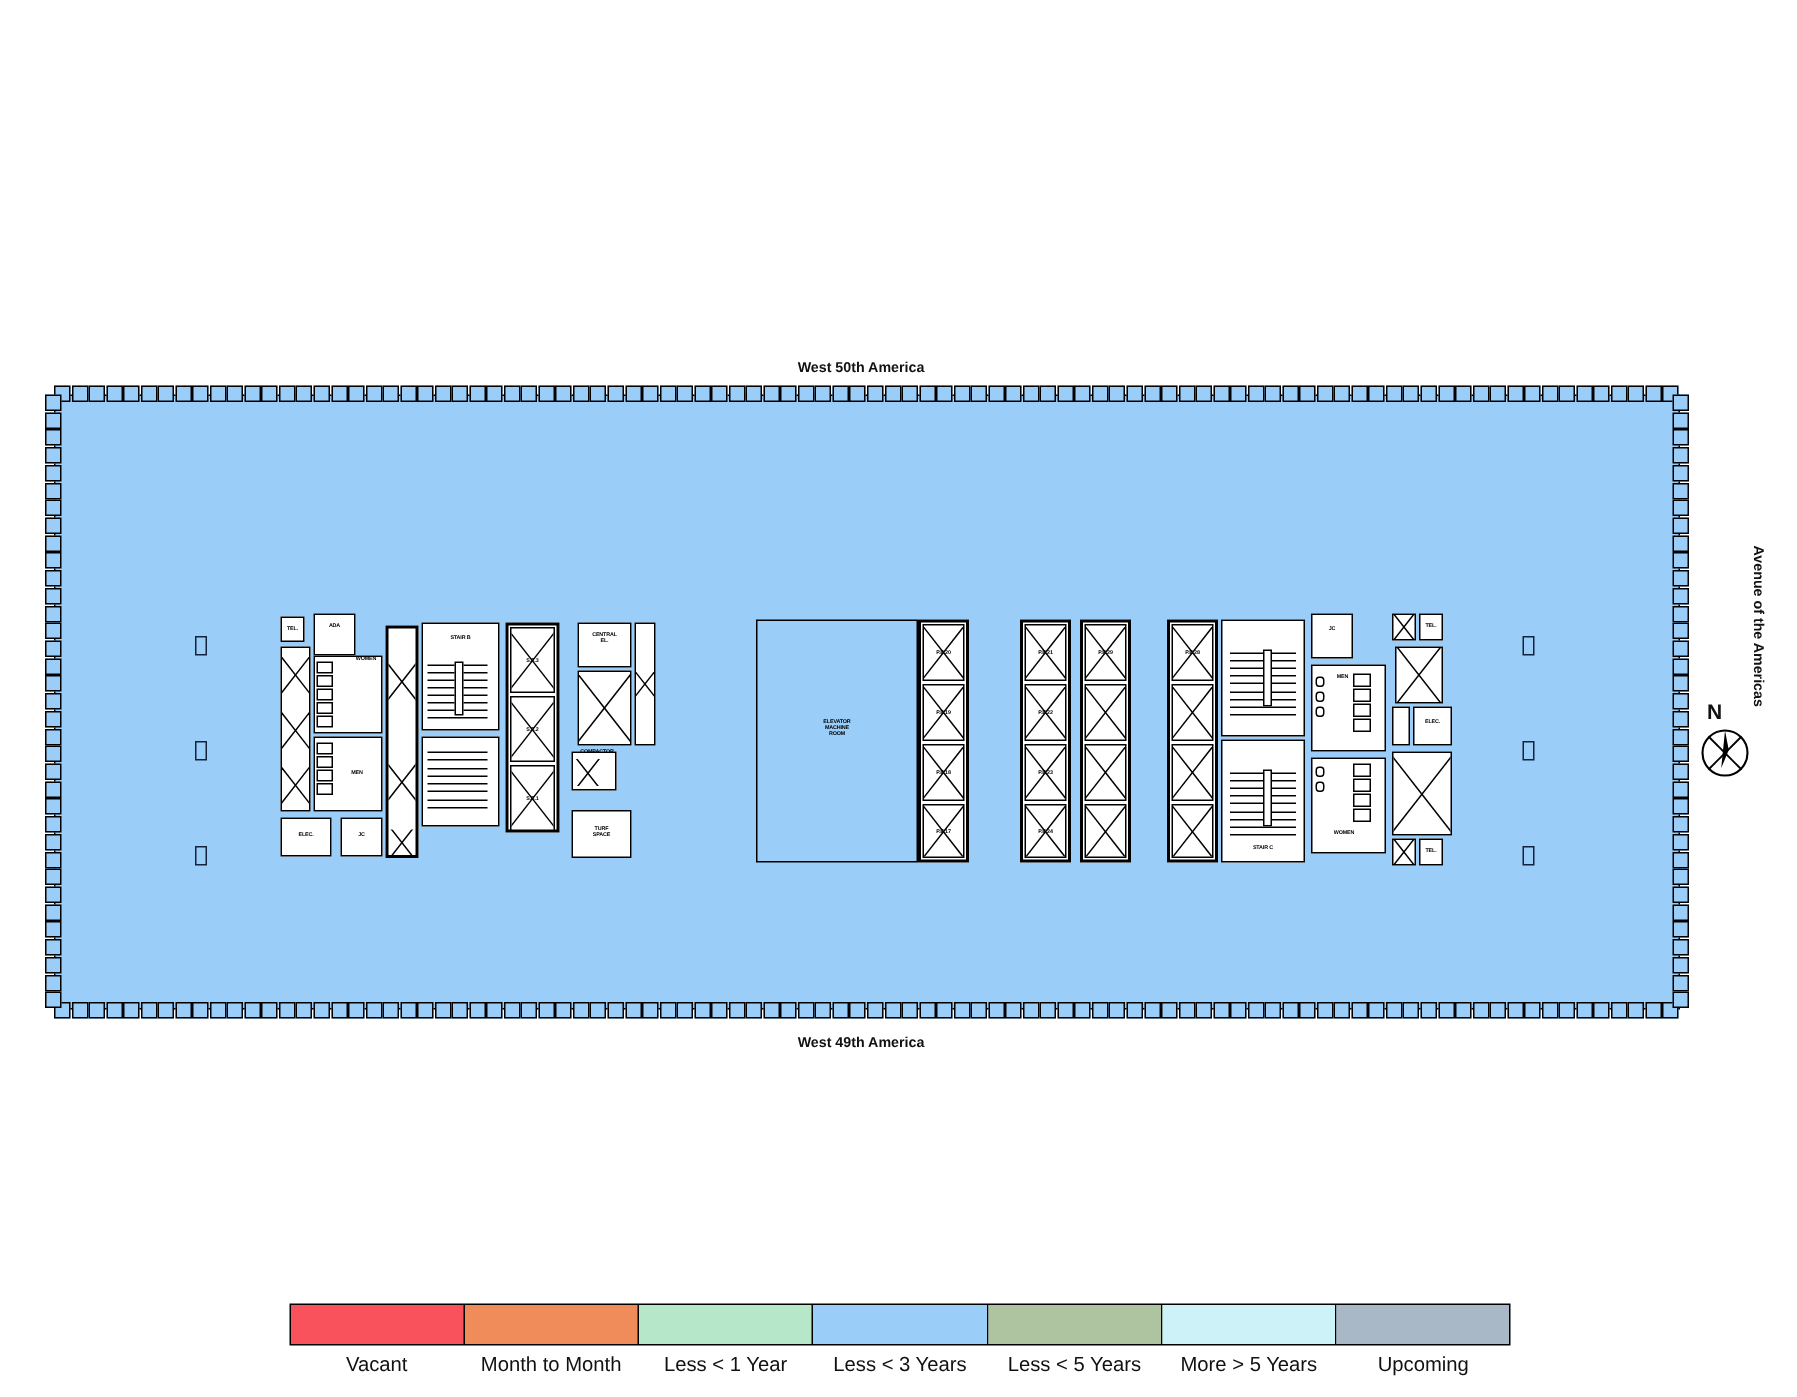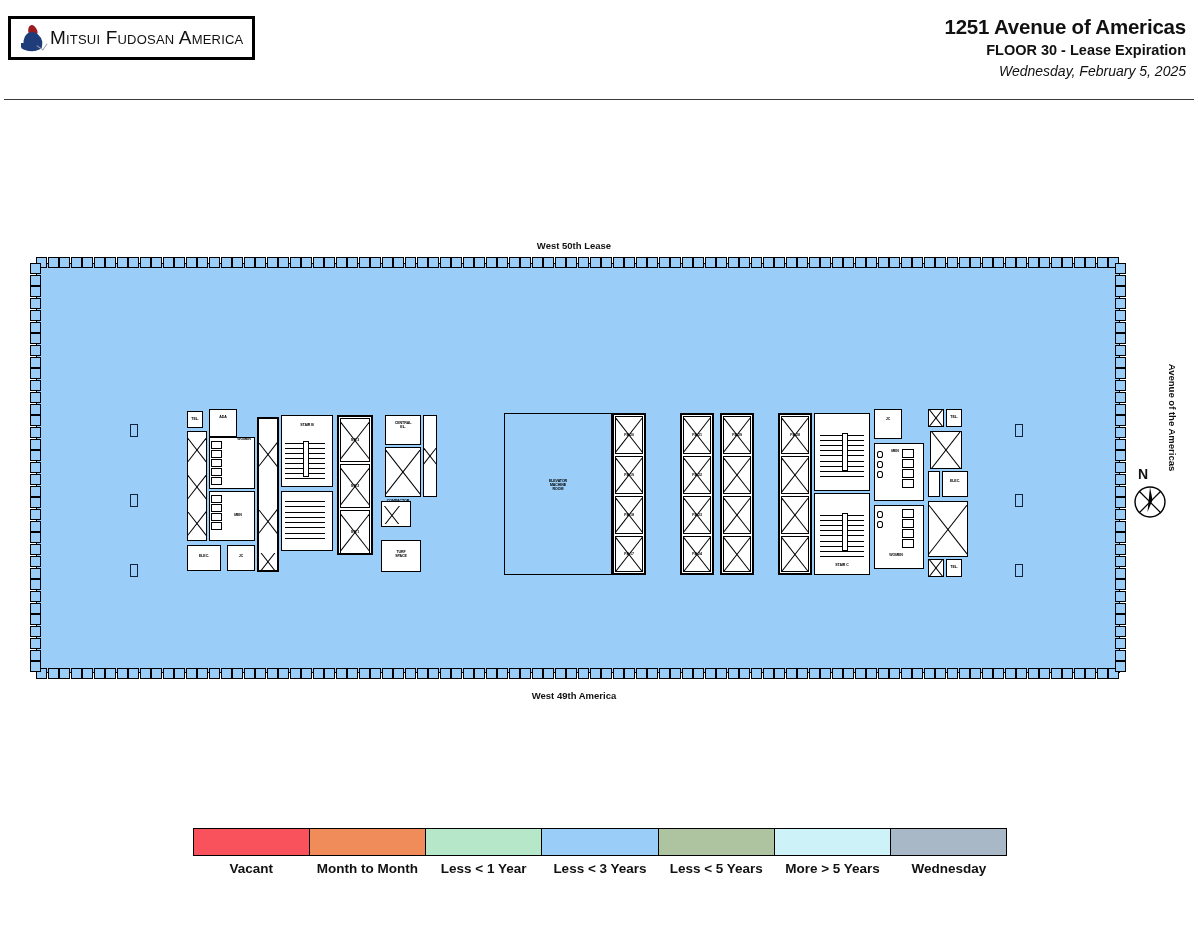--- a/index.html
+++ b/index.html
@@ -151,60 +151,40 @@
   .treads { position: absolute; }
   .treads i {
     position: absolute; left: 0; width: 100%; height: 0;
     border-top: 1px solid #000; display: block;
   }
   
   .stall { position: absolute; border: 1px solid #000; background: #fff; }
   .fix { position: absolute; border: 1px solid #000; border-radius: 40%; background:#fff; }
 
   
-  #legend { position: absolute; left: 193px; top: 828px; width: 814px; height: 56px; font-weight: bold; }
+  #legend { position: absolute; left: 193px; top: 869px; width: 814px; height: 56px; }
   #legend-swatches { display: flex; width: 814px; height: 28px; border: 1.6px solid #000; }
   .swatch { flex: 1 1 0; border-right: 1.6px solid #000; }
   .swatch:last-child { border-right: none; }
   #legend-labels { display: flex; width: 814px; margin-top: 5px; }
   .leg-label {
     flex: 1 1 0; text-align: center;
     font-size: 13.5px; color: #111;
     white-space: nowrap; overflow: visible;
   }
 </style>
 </head>
 <body>
 
 <div id="page">
 
-  <div id="header">
-
-    <div id="logo-box">
-      <div id="logo-mark">
-        <div class="flame"></div>
-        <div class="drop"></div>
-        <div class="drop-tail"></div>
-        <div class="swoosh"></div>
-      </div>
-      <div id="logo-text">Mitsui Fudosan America</div>
-    </div>
-
-    <div id="header-titles">
-      <div id="title-main">1251 Avenue of Americas</div>
-      <div id="title-sub">FLOOR 30 - Lease Expiration</div>
-      <div id="title-date">Wednesday, February 5, 2025</div>
-    </div>
-
-    <div id="header-rule"></div>
-  </div>
 
   <div id="plan">
 
-    <div class="street-label" id="street-north">West 50th Lease</div>
+    <div class="street-label" id="street-north">West 50th America</div>
     <div class="street-label" id="street-south">West 49th America</div>
     <div class="street-label" id="street-east">Avenue of the Americas</div>
 
     <div id="compass">
       <div class="n-label">N</div>
       <svg width="44" height="46" style="position:absolute;left:0;top:12px">
         <circle cx="22" cy="22" r="15" fill="none" stroke="#000" stroke-width="1.4"></circle>
         <line x1="11" y1="33" x2="33" y2="11" stroke="#000" stroke-width="1.2"></line>
         <line x1="11" y1="11" x2="33" y2="33" stroke="#000" stroke-width="1.2"></line>
         <polygon points="19.5,32 22,7 24.5,20" fill="#000"></polygon>
@@ -734,17 +714,17 @@
         <div class="swatch" style="background: rgb(205, 242, 247);"></div>
         <div class="swatch" style="background: rgb(169, 184, 198);"></div>
       </div>
     <div id="legend-labels">
         <div class="leg-label">Vacant</div>
         <div class="leg-label">Month to Month</div>
         <div class="leg-label">Less &lt; 1 Year</div>
         <div class="leg-label">Less &lt; 3 Years</div>
         <div class="leg-label">Less &lt; 5 Years</div>
         <div class="leg-label">More &gt; 5 Years</div>
-        <div class="leg-label">Wednesday</div>
+        <div class="leg-label">Upcoming</div>
       </div>
   </div>
 
 </div>
 
 </body></html>

